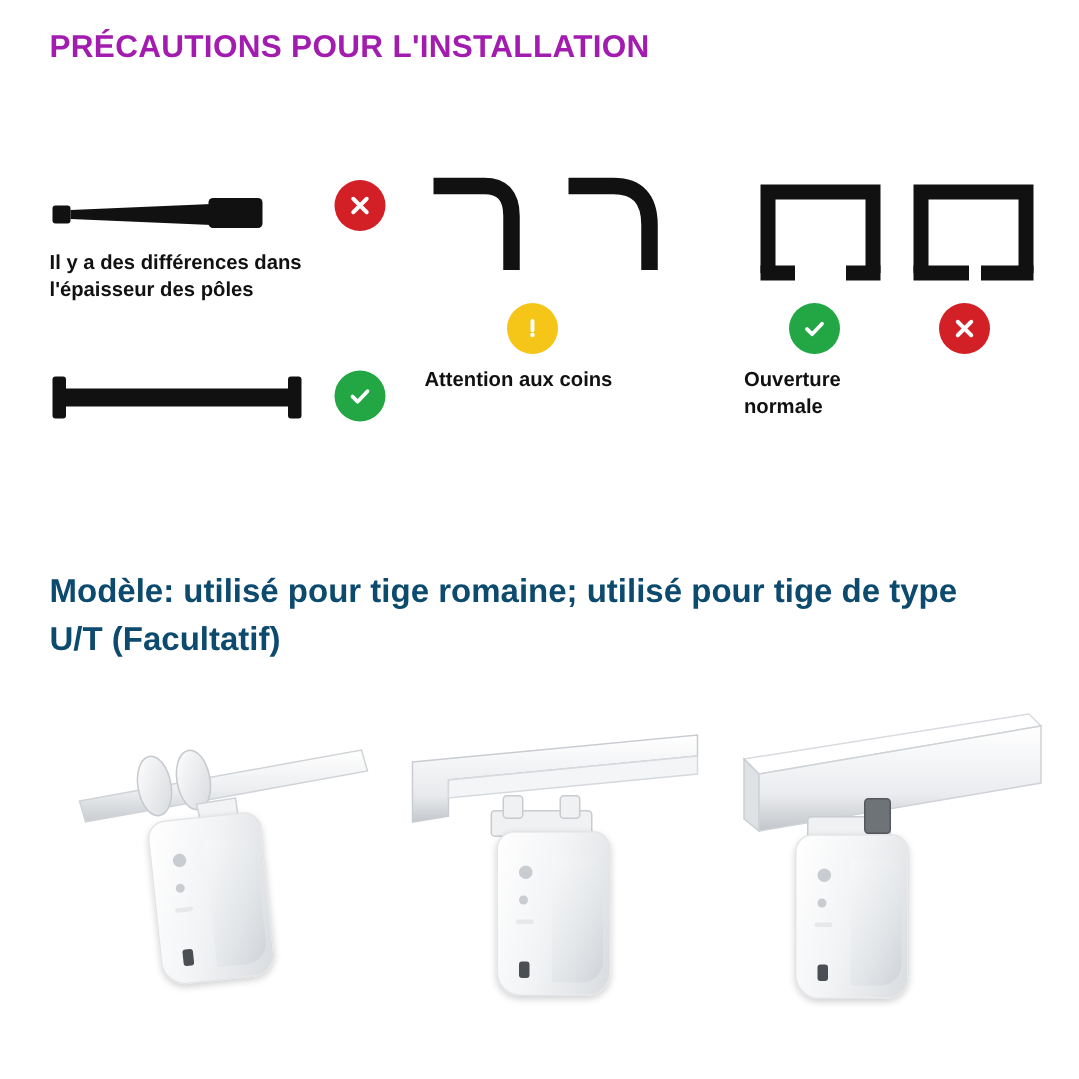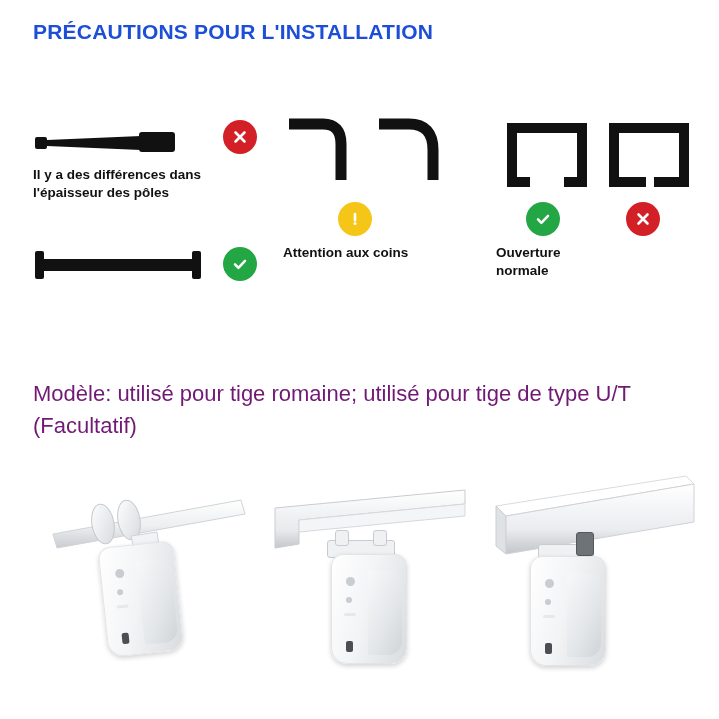--- a/index.html
+++ b/index.html
@@ -23,21 +23,21 @@
   }
 
   
   .main-title {
     position: absolute;
     left: 33px;
     top: 20px;
     font-size: 21px;
     font-weight: bold;
     letter-spacing: 0.2px;
-    color: #1d4ed8;
+    color: #a21caf;
   }
 
   
   .precautions {
     position: absolute;
     left: 0;
     top: 110px;
     width: 719px;
     height: 230px;
   }
@@ -67,23 +67,23 @@
   
   .shape-wrap { position: relative; }
 
   
   .model-title {
     position: absolute;
     left: 33px;
     top: 378px;
     width: 640px;
     font-size: 22px;
-    font-weight: normal;
+    font-weight: bold;
     line-height: 1.45;
-    color: #701a75;
+    color: #0c4a6e;
   }
 
   .photos {
     position: absolute;
     left: 0;
     top: 470px;
     width: 719px;
     height: 230px;
   }
 

